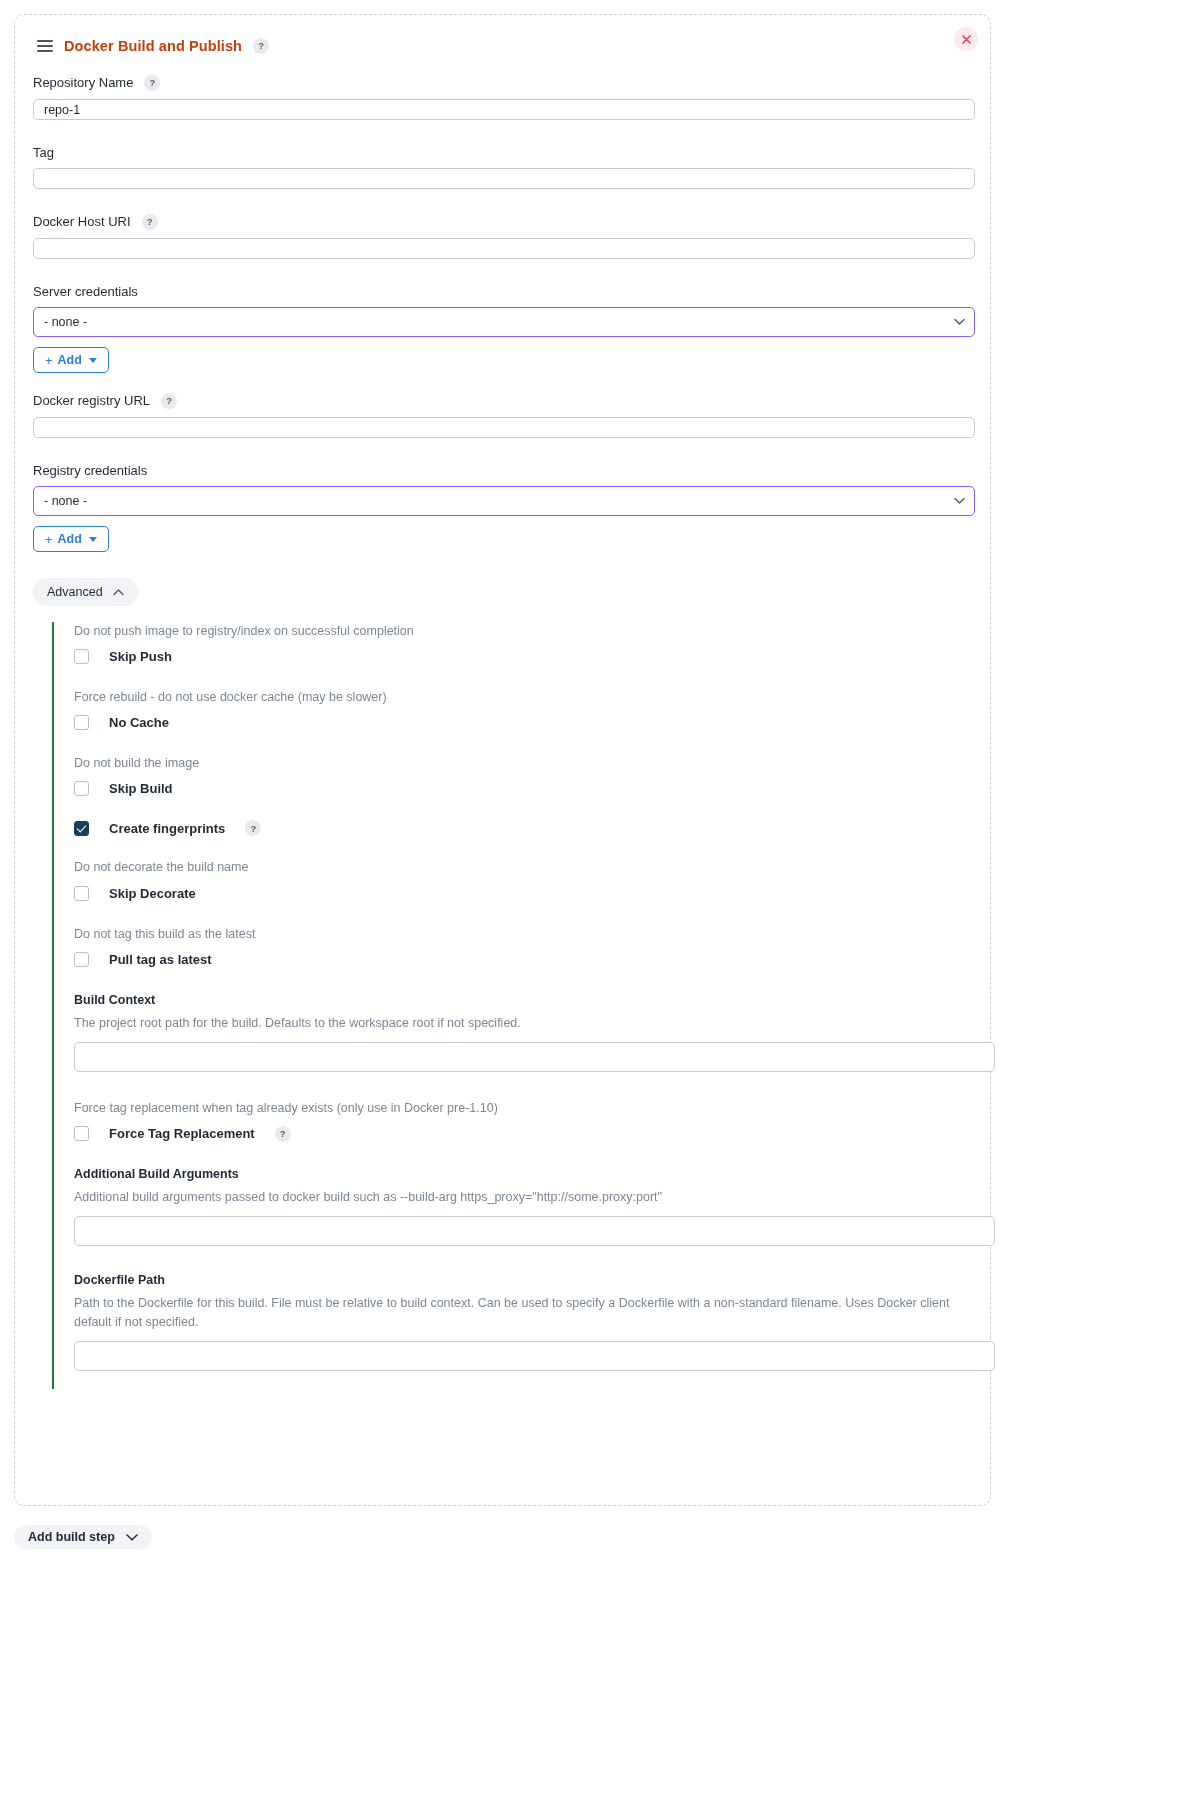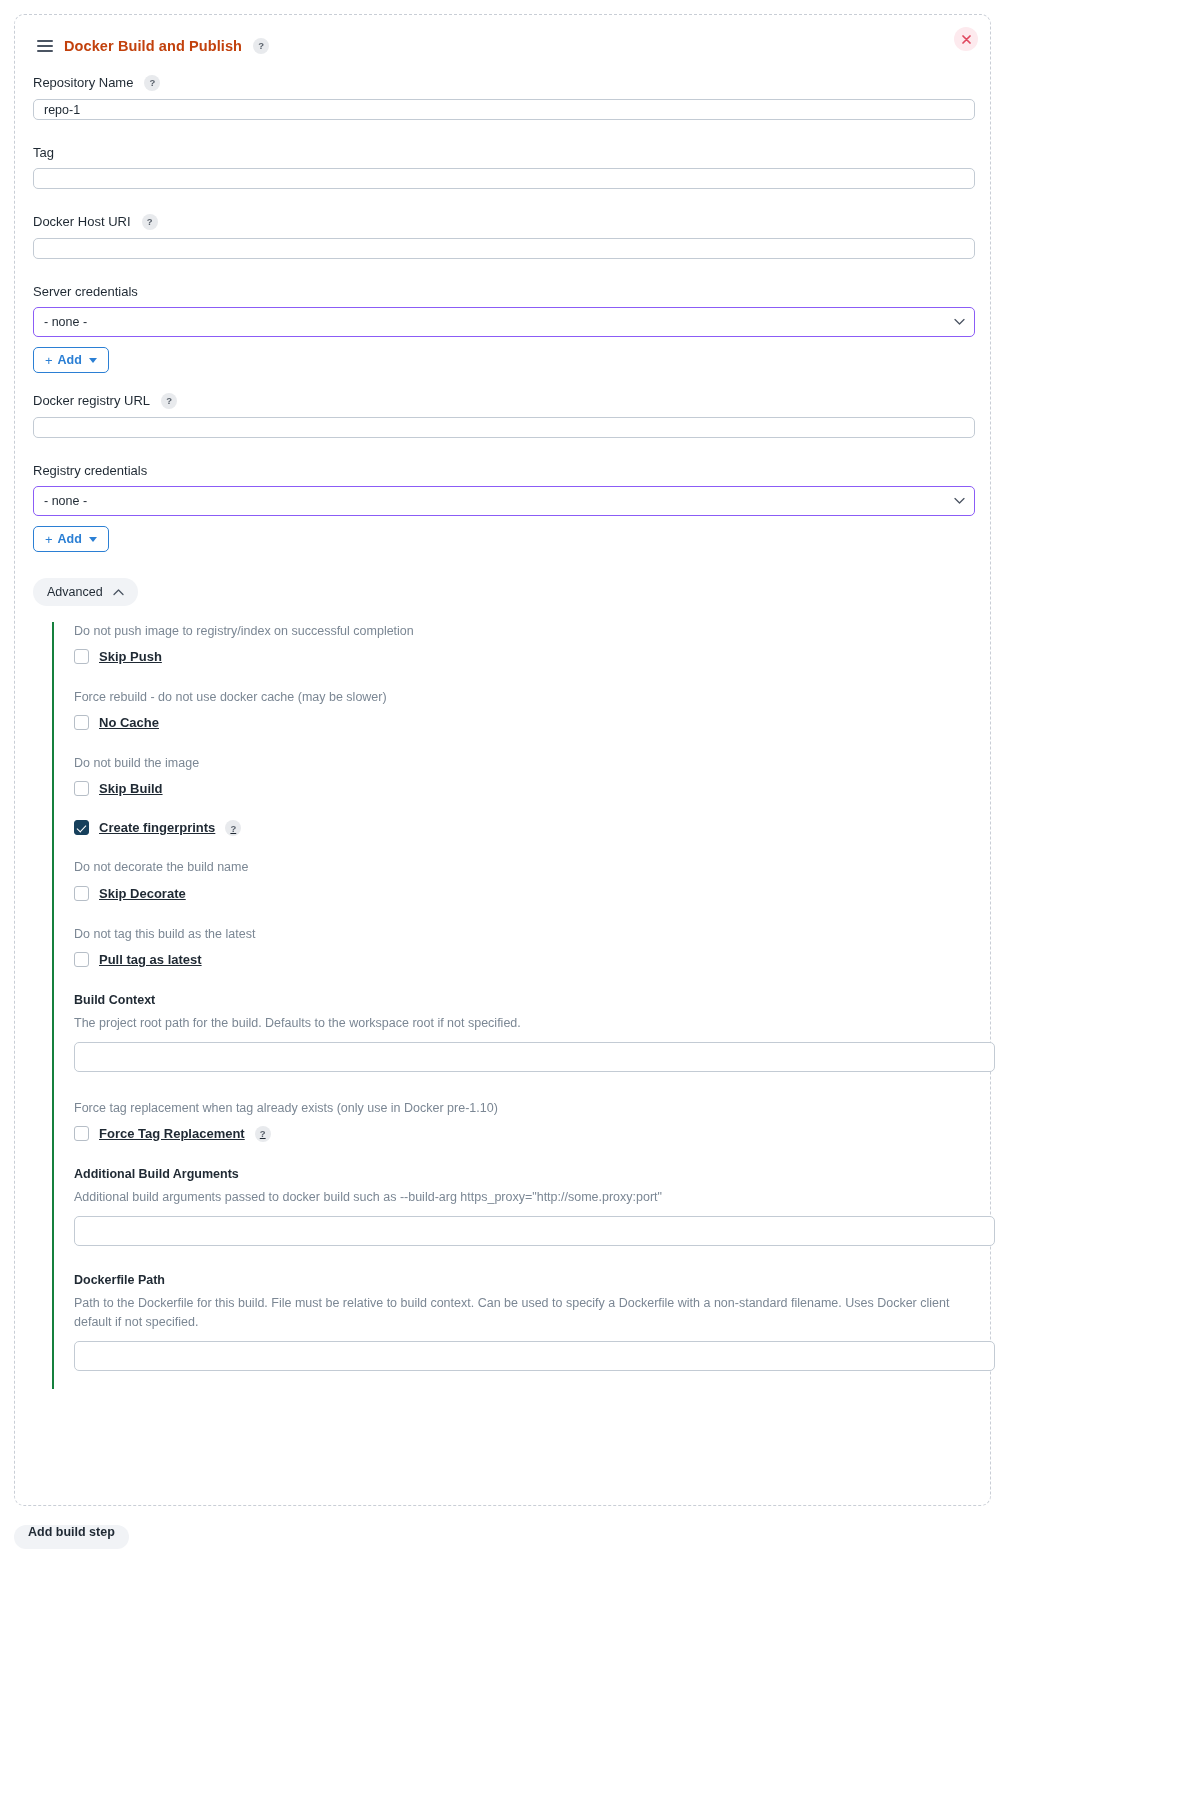--- a/index.html
+++ b/index.html
@@ -183,23 +183,22 @@
   .adv-group { padding-bottom: 24px; }
   .adv-desc {
     font-size: 12.5px;
     color: #7b8794;
     margin-bottom: 9px;
     line-height: 1.45;
   }
 
   .check-row {
     display: flex;
-    align-items: flex-start;
-    gap: 10px;
-    text-decoration: underline;
+    align-items: center;
+    gap: 20px;
   }
   .cbox {
     width: 15px; height: 15px;
     border-radius: 3px;
     border: 1.4px solid #b6bec7;
     background: #fff;
     flex: 0 0 auto;
     cursor: pointer;
     position: relative;
   }
@@ -260,21 +259,20 @@
     height: 24px;
     padding: 0 14px;
     border: none;
     border-radius: 15px;
     background: #f1f3f6;
     color: #1f2933;
     font-family: "Liberation Sans", sans-serif;
     font-size: 12.5px;
     font-weight: bold;
     cursor: pointer;
-    flex-direction: column;
   }
 </style>
 </head>
 <body>
 
 <div class="page">
 
   <div class="step-card">
 
     

